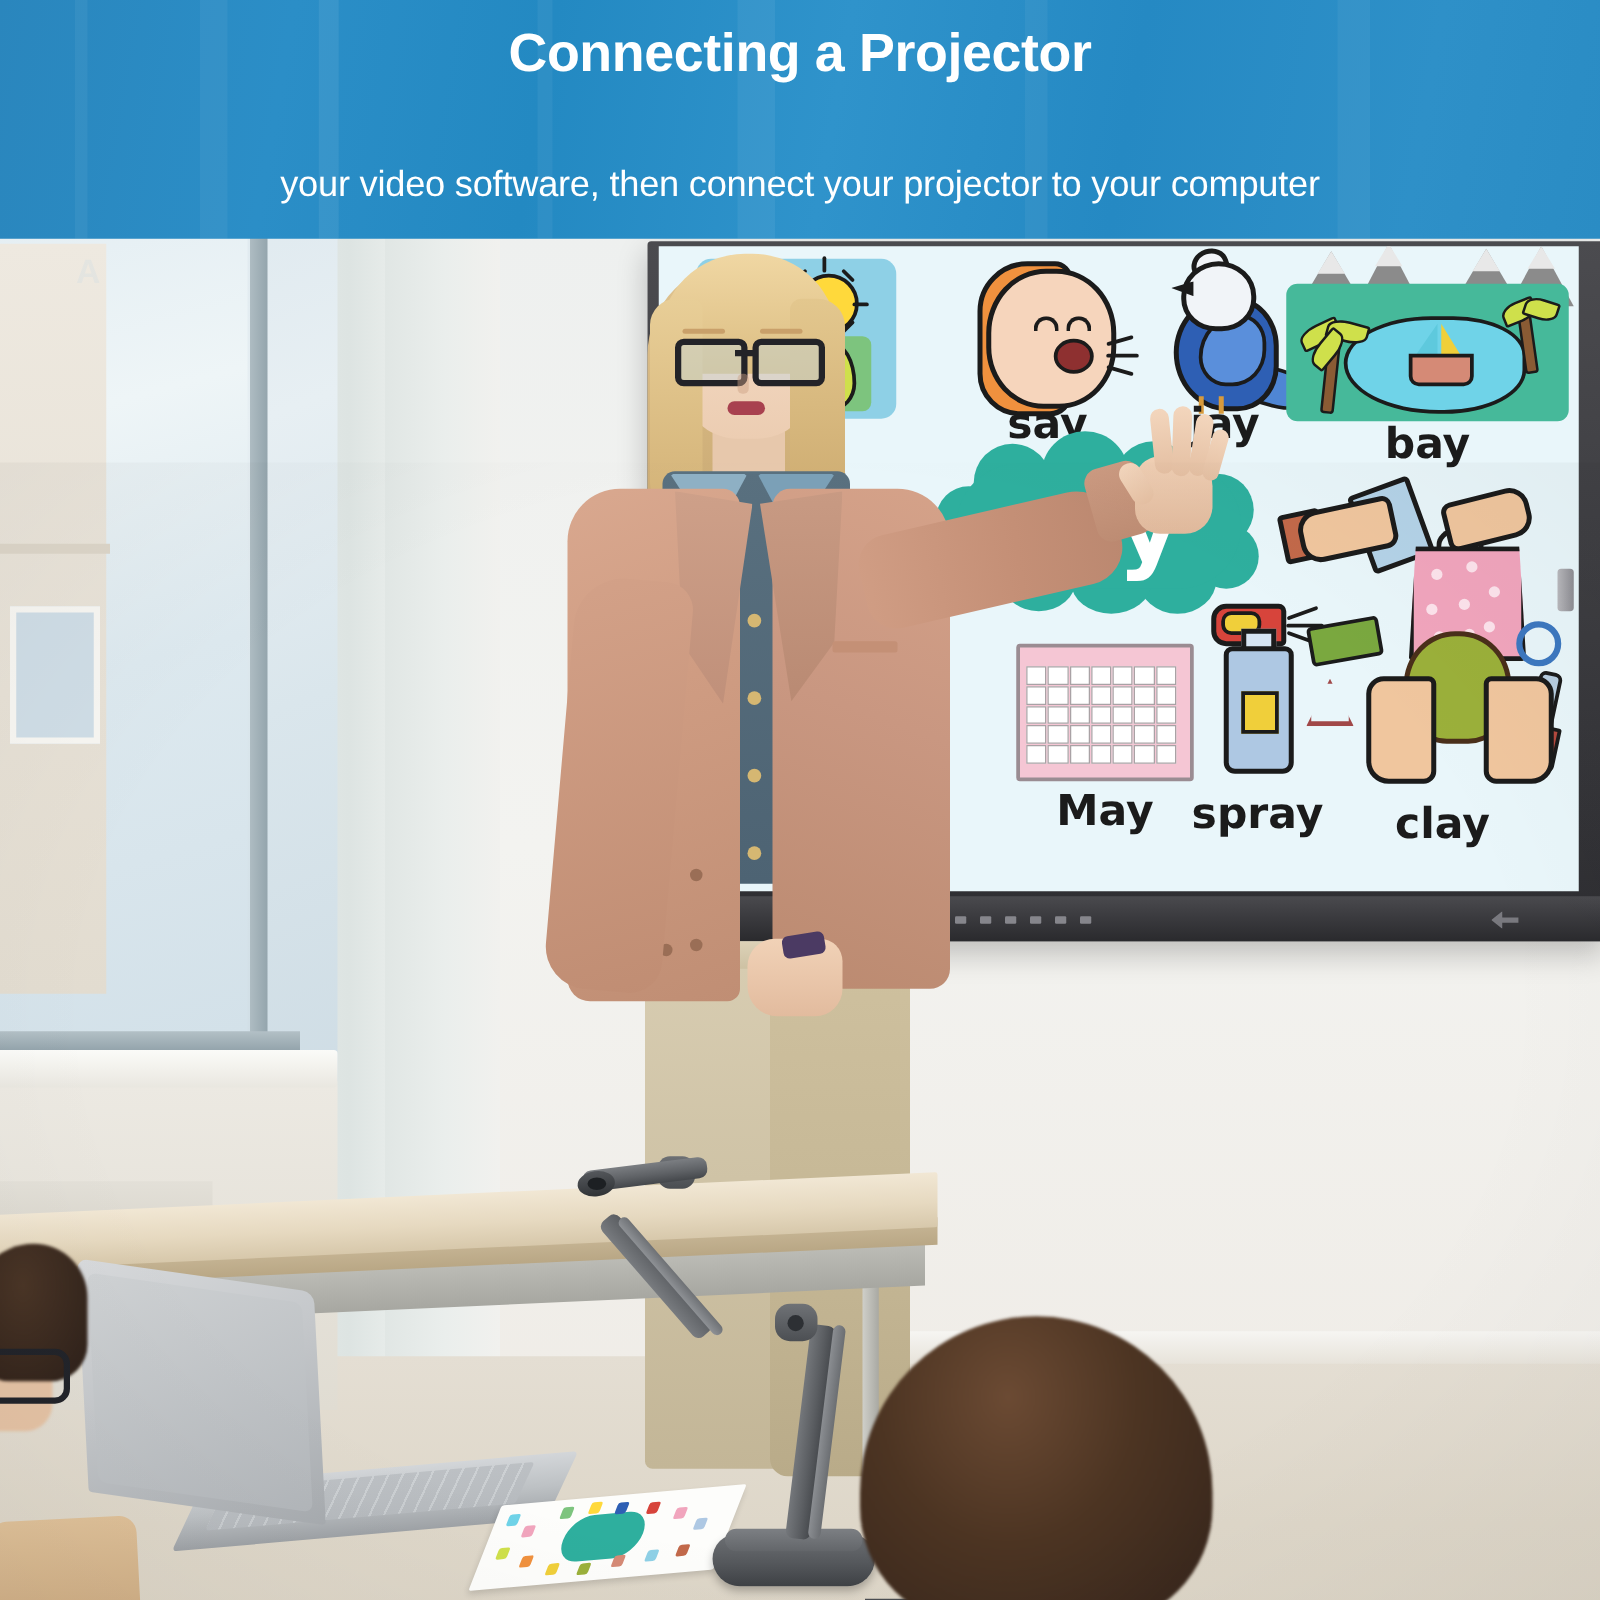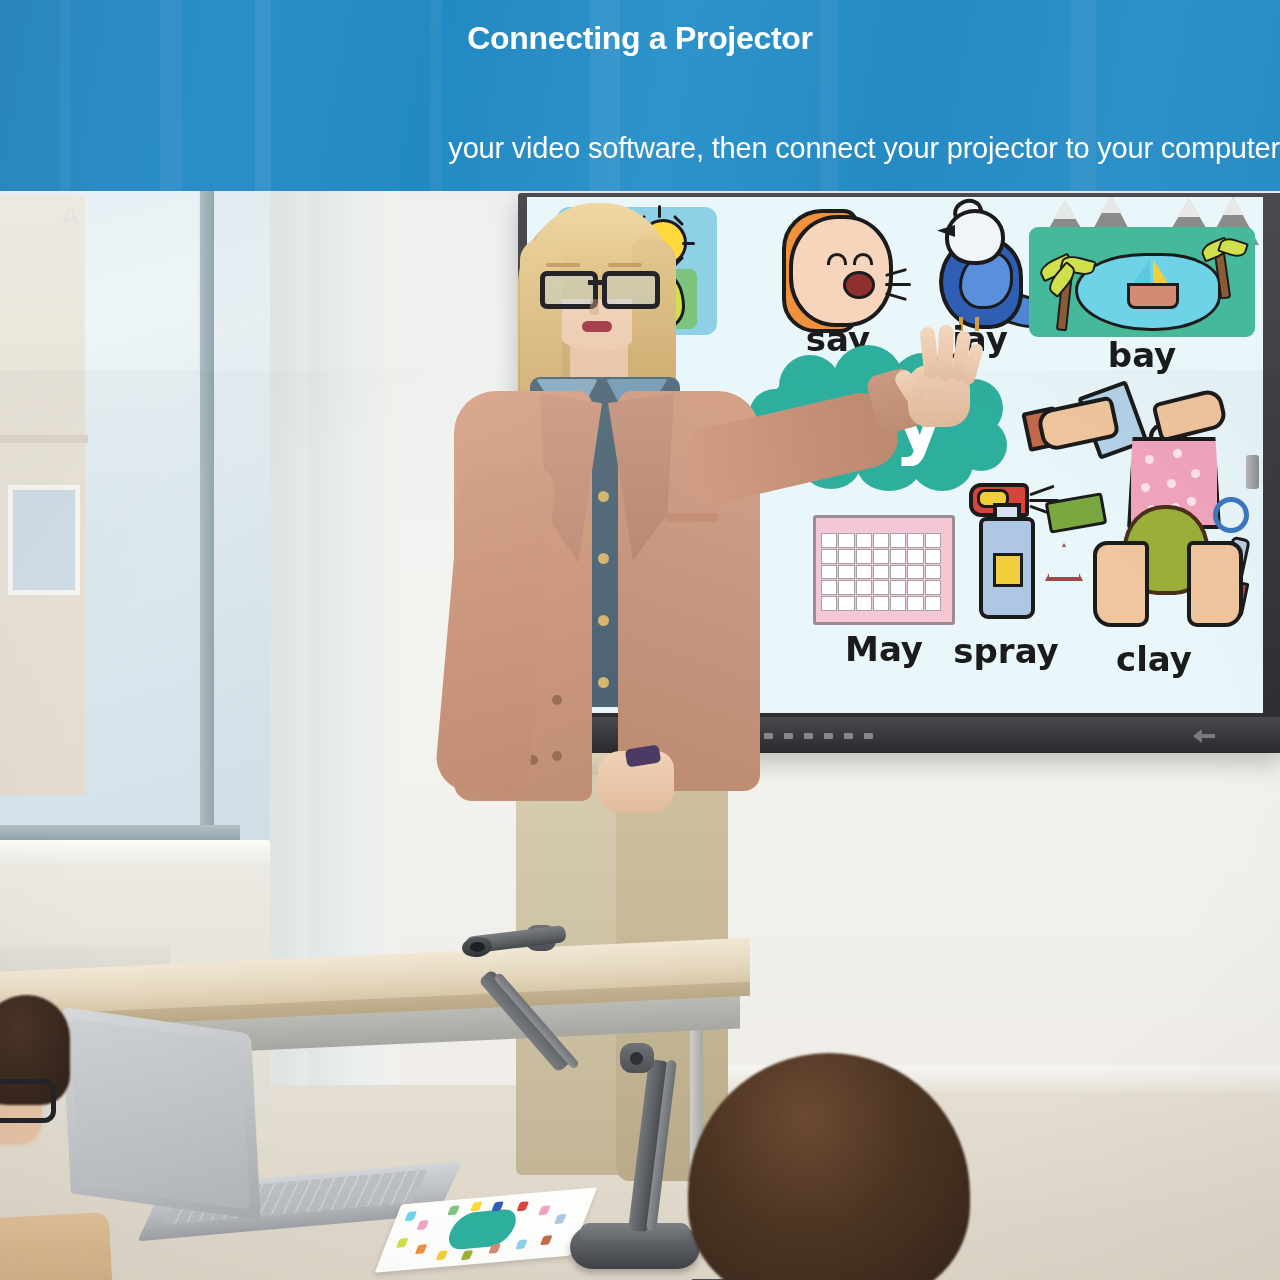--- a/index.html
+++ b/index.html
@@ -11,24 +11,24 @@
   
   #header{position:absolute;left:0;top:0;width:1280px;height:191px;
     background:linear-gradient(100deg,#2a86bd 0%,#2b8ec7 18%,#2389c2 34%,#2f93cb 52%,#2589c3 70%,#2e90c8 88%,#2a8cc4 100%);
     overflow:hidden;z-index:40;}
   #header:before{content:"";position:absolute;left:255px;top:0;width:16px;height:191px;
     background:rgba(255,255,255,.07);}
   #header:after{content:"";position:absolute;left:590px;top:0;width:30px;height:191px;
     background:rgba(255,255,255,.06);}
   .hdr-streak{position:absolute;top:0;height:191px;background:rgba(255,255,255,.05);}
   #hdr-title{position:absolute;left:0;top:22px;width:1280px;text-align:center;
-    font-size:32px;font-weight:bold;color:#fff;letter-spacing:-.3px;line-height:1;}
+    font-size:43px;font-weight:bold;color:#fff;letter-spacing:-.3px;line-height:1;}
   #hdr-sub1{position:absolute;left:0;top:86px;width:1280px;text-align:center;
     font-size:29px;font-weight:400;color:#fff;line-height:1;letter-spacing:-.2px;}
-  #hdr-sub2{position:absolute;left:0;top:134px;width:1280px;text-align:right;
+  #hdr-sub2{position:absolute;left:0;top:134px;width:1280px;text-align:center;
     font-size:29px;font-weight:400;color:#fff;line-height:1;letter-spacing:-.2px;}
 
   
   #room{position:absolute;left:0;top:185px;width:1280px;height:1095px;overflow:hidden;z-index:1;
     background:linear-gradient(180deg,#eef1f0 0%,#f2f3f1 40%,#efeeea 70%,#e8e4dd 100%);}
   .wall{position:absolute;background:#f0f0ec;}
   #wall-main{left:380px;top:0;width:900px;height:1095px;
     background:linear-gradient(180deg,#eef0ef 0%,#f3f3f0 45%,#eeeae4 100%);}
   #wall-corner{left:300px;top:0;width:100px;height:1095px;
     background:linear-gradient(90deg,#dfe5e3 0%,#eaeeec 55%,#f1f1ee 100%);}

